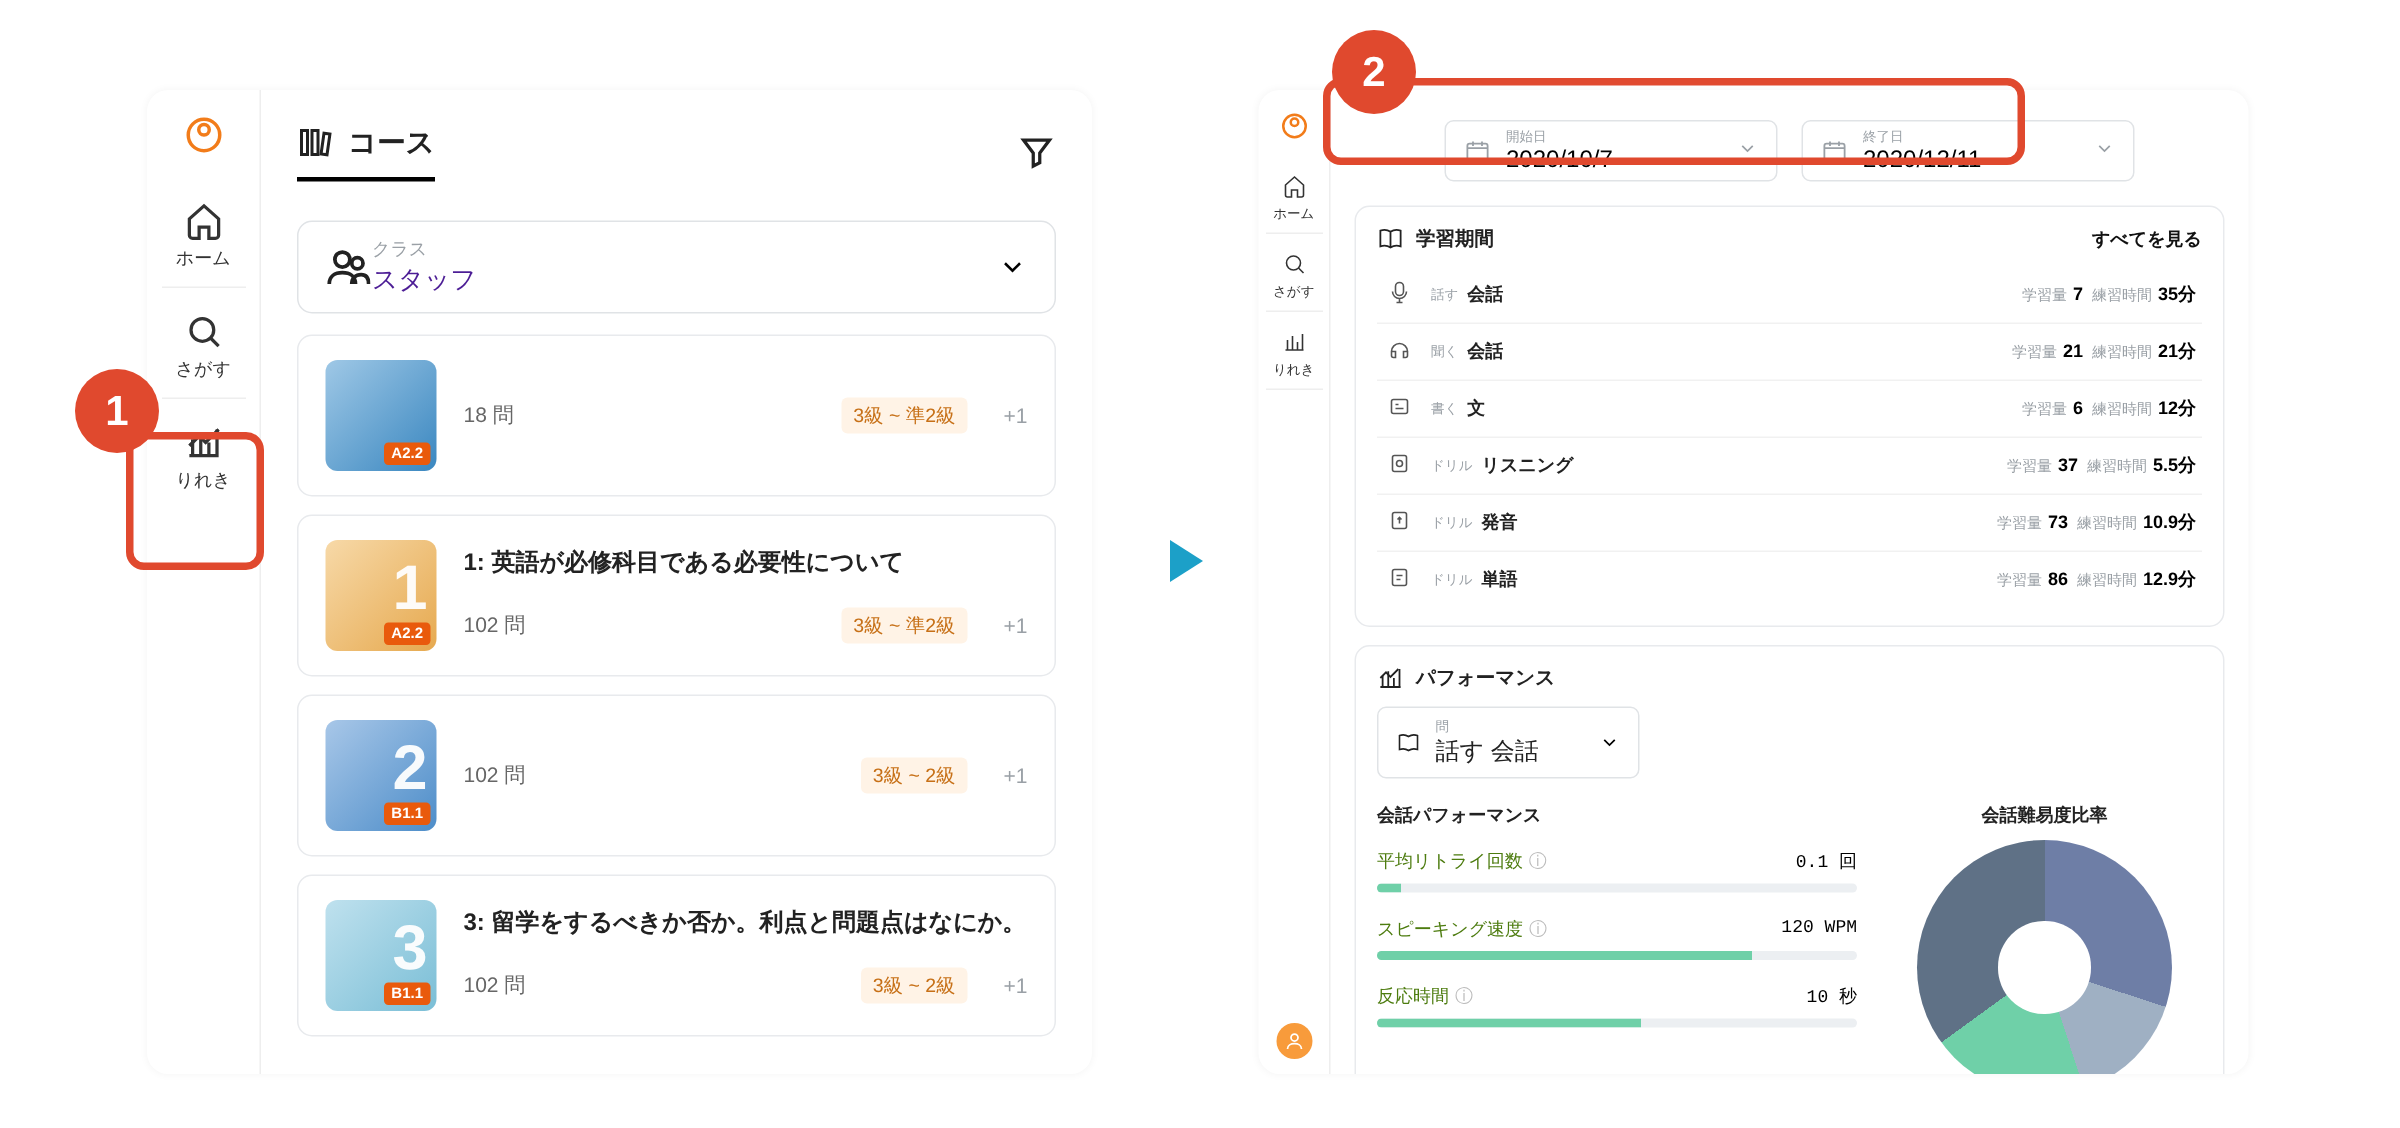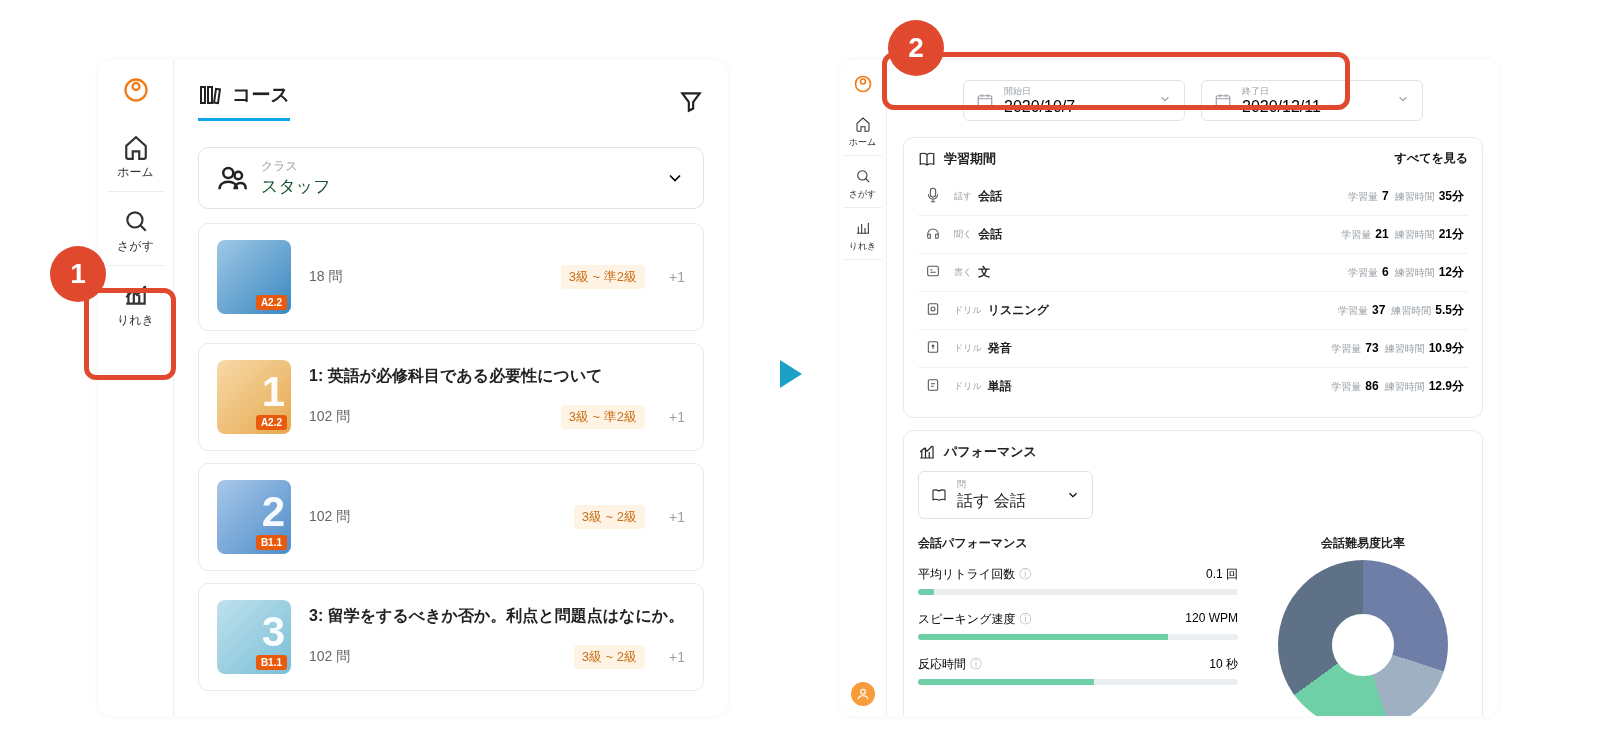--- a/index.html
+++ b/index.html
@@ -19,32 +19,32 @@
   .brand-icon { width:28px; height:28px; color:#f27c1a; margin-bottom:14px; }
   .nav-item { width:56px; text-align:center; padding:12px 0 10px; color:#444; font-size:12px; border-bottom:1px solid #eee;}
   .nav-item:last-child{border-bottom:none;}
   .nav-item svg { width:26px; height:26px; display:block; margin:0 auto 4px; color:#333; }
   .nav-item .lbl { font-size:12px; color:#333; }
   .main-left { flex:1; padding:22px 24px 10px; overflow:hidden; }
   .main-header {
     display:flex; align-items:center; justify-content:space-between;
     padding-bottom:14px; margin-bottom:12px;
   }
-  .main-header .title-wrap { display:flex; align-items:center; gap:10px; border-bottom:3px solid #0ea5e9; padding-bottom:10px;}
+  .main-header .title-wrap { display:flex; align-items:center; gap:10px; border-bottom:3px solid #000000; padding-bottom:10px;}
   .main-header .title-wrap svg { width:24px; height:24px; }
   .main-header h1 { font-size:19px; font-weight:700; margin:0; }
   .filter-icon { width:26px; height:26px; }
   .class-select {
     border:1px solid #e0e3e6; border-radius:10px; padding:10px 18px;
     display:flex; align-items:center; justify-content:space-between; margin-bottom:14px;
   }
-  .class-select .left { display:flex; align-items:center; gap:14px;justify-content:space-between; }
+  .class-select .left { display:flex; align-items:center; gap:1px;justify-content:space-between; }
   .class-select .left svg{width:30px;height:30px;}
   .class-select .txt .sm{font-size:12px;color:#9aa0a6;}
-  .class-select .txt .lg{font-size:17px;color:#14532d;font-weight:500;}
+  .class-select .txt .lg{font-size:17px;color:#4c1d95;font-weight:500;}
   .chevron{width:20px;height:20px;color:#000;}
   .course-item{border:1px solid #e8eaed;border-radius:10px;padding:16px 18px;display:flex;gap:18px;margin-bottom:12px;align-items:center;}
   .thumb{width:74px;height:74px;border-radius:8px;flex-shrink:0;position:relative;overflow:hidden;background:#dde3ea;}
   .thumb .lvl{position:absolute;bottom:4px;right:4px;background:#e95a0c;color:#fff;font-size:10px;font-weight:700;padding:2px 5px;border-radius:3px;}
   .thumb .big{position:absolute;right:6px;top:8px;font-size:42px;font-weight:600;color:#fff;opacity:0.95;}
   .c-body{flex:1;}
   .c-title{font-size:16px;font-weight:700;margin-bottom:18px;line-height:1.4;}
   .c-meta{display:flex;align-items:center;justify-content:space-between;font-size:14px;color:#666;}
   .c-meta .right{display:flex;align-items:center;gap:24px;color:#9aa0a6;}
   .lvl-pill{background:#fff3e6;color:#c77017;font-size:13px;padding:3px 8px;border-radius:4px;}
@@ -68,42 +68,42 @@
   .nav-right .nav-item .lbl{font-size:9px;}
   .nav-right .user{position:absolute;bottom:10px;width:24px;height:24px;border-radius:50%;background:#f89b3b;display:flex;align-items:center;justify-content:center;color:#fff;}
   .main-right{flex:1;padding:16px 16px 12px;overflow:hidden;font-size:12px;}
   .date-row{display:flex;gap:16px;margin-bottom:12px;padding:4px 60px 4px 60px;}
   .date-pick{flex:1;background:#fff;border:1px solid #e0e3e6;border-radius:6px;padding:4px 12px;display:flex;align-items:center;gap:10px;}
   .date-pick svg{width:18px;height:18px;color:#9aa0a6;}
   .date-pick .col .sm{font-size:9px;color:#9aa0a6;}
   .date-pick .col .lg{font-size:16px;color:#000;}
   .date-pick .chev{flex:1;text-align:right;}
   .card{background:#fff;border:1px solid #e8eaed;border-radius:10px;padding:12px 14px;margin-bottom:12px;}
-  .card-h{display:flex;align-items:flex-start;justify-content:space-between;margin-bottom:10px;}
+  .card-h{display:flex;align-items:center;justify-content:space-between;margin-bottom:10px;}
   .card-h .t{display:flex;align-items:center;gap:8px;font-size:13px;font-weight:700;}
   .card-h .t svg{width:18px;height:18px;}
   .card-h .link{font-size:12px;color:#111;font-weight:600;}
   .row{display:flex;align-items:center;padding:9px 4px;border-bottom:1px solid #f1f1f1;}
   .row:last-child{border-bottom:none;}
   .row .ico{width:22px;text-align:center;margin-right:10px;color:#555;}
   .row .ico svg{width:16px;height:16px;}
   .row .tag{font-size:9px;color:#9aa0a6;margin-right:6px;}
   .row .name{font-size:12px;font-weight:700;flex:1;}
   .row .met{font-size:10px;color:#9aa0a6;margin-left:6px;}
   .row .met b{color:#000;font-size:12px;margin-left:4px;font-weight:700;}
   .perf-select{border:1px solid #e0e3e6;border-radius:6px;padding:6px 12px;display:inline-flex;align-items:center;gap:10px;margin-bottom:12px;}
   .perf-select svg{width:16px;height:16px;}
   .perf-select .col .sm{font-size:9px;color:#9aa0a6;}
   .perf-select .col .lg{font-size:16px;}
   .perf-grid{display:flex;gap:20px;}
-  .perf-left{flex:1;}
+  .perf-left{flex:1;font-family:Liberation Mono, monospace;}
   .perf-left h4{font-size:12px;font-weight:700;margin:4px 0 14px;}
   .metric{margin-bottom:16px;}
   .metric .mhead{display:flex;justify-content:space-between;font-size:12px;margin-bottom:6px;}
-  .metric .mhead .k{color:#000000;}
+  .metric .mhead .k{color:#4d7c0f;}
   .metric .mhead .q{color:#bbb;margin-left:4px;}
   .metric .mhead .v{color:#000;}
   .bar{height:6px;background:#eceff2;border-radius:3px;overflow:hidden;}
   .bar .fill{height:100%;background:#6fd0a8;}
   .perf-right{width:210px;}
   .perf-right h4{font-size:12px;font-weight:700;margin:4px 0 8px;text-align:center;}
   .donut-wrap{position:relative;width:170px;height:170px;margin:0 auto;}
 
   .callout-2{position:absolute;left:882px;top:52px;width:468px;height:58px;border:5px solid #e0492e;border-radius:12px;pointer-events:none;}
   .badge-2{position:absolute;left:888px;top:20px;width:56px;height:56px;border-radius:50%;background:#e0492e;color:#fff;font-size:28px;font-weight:700;display:flex;align-items:center;justify-content:center;}

